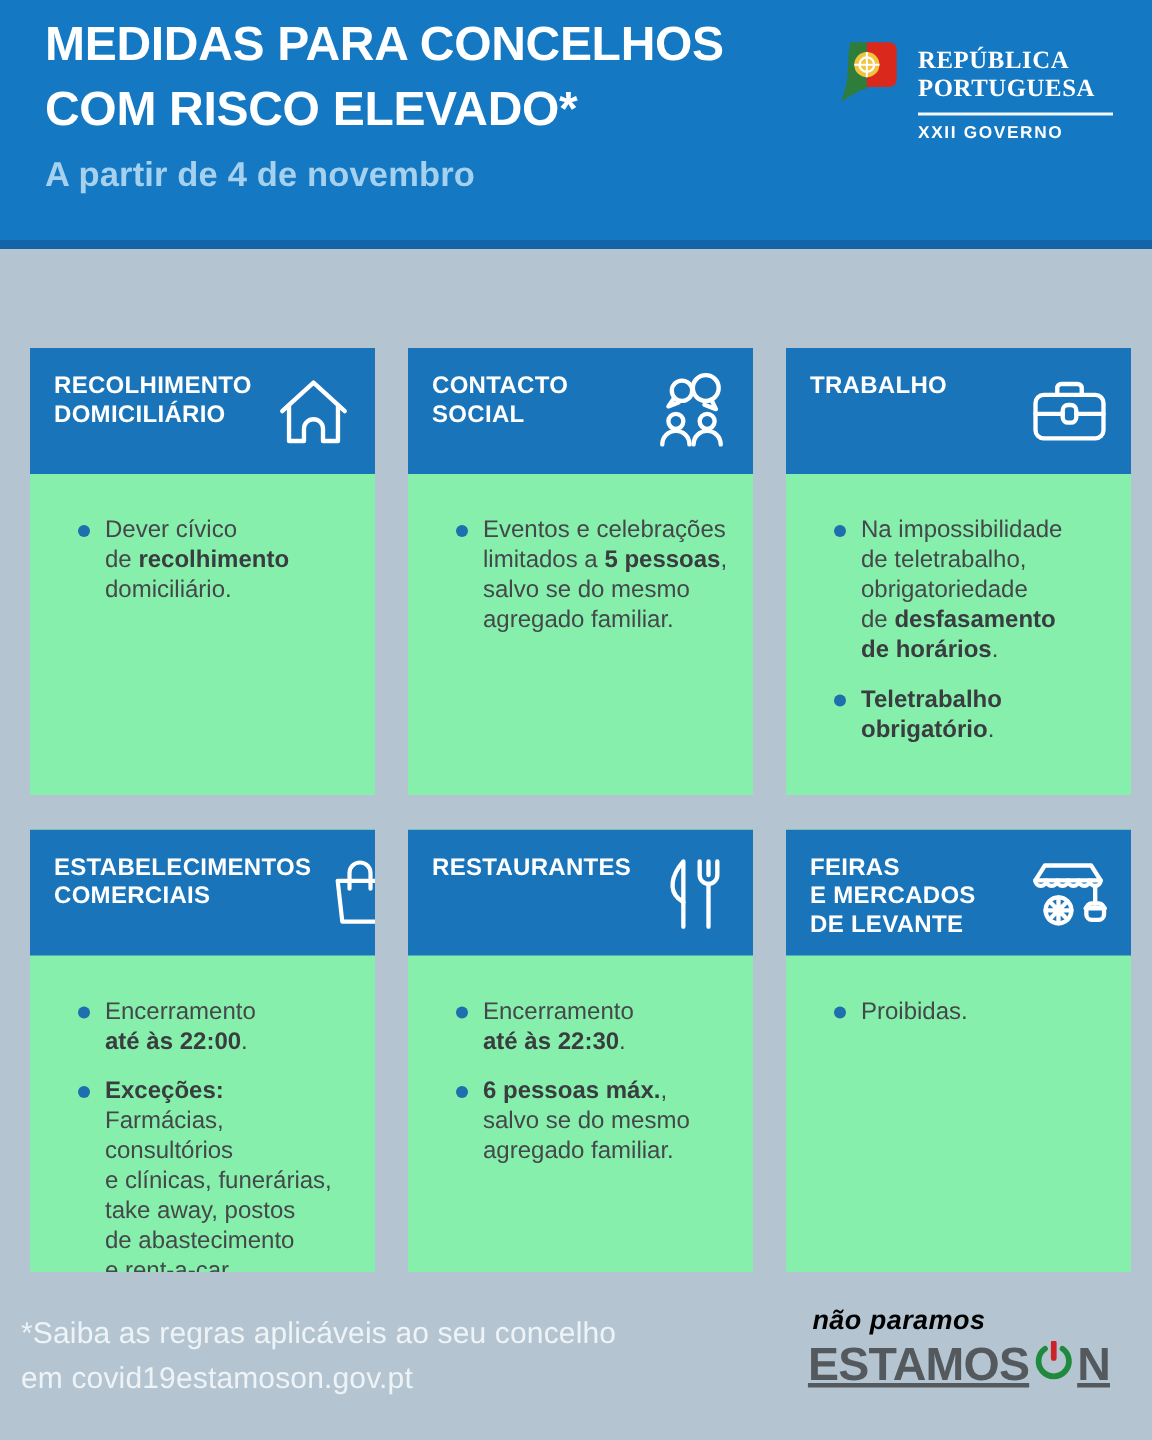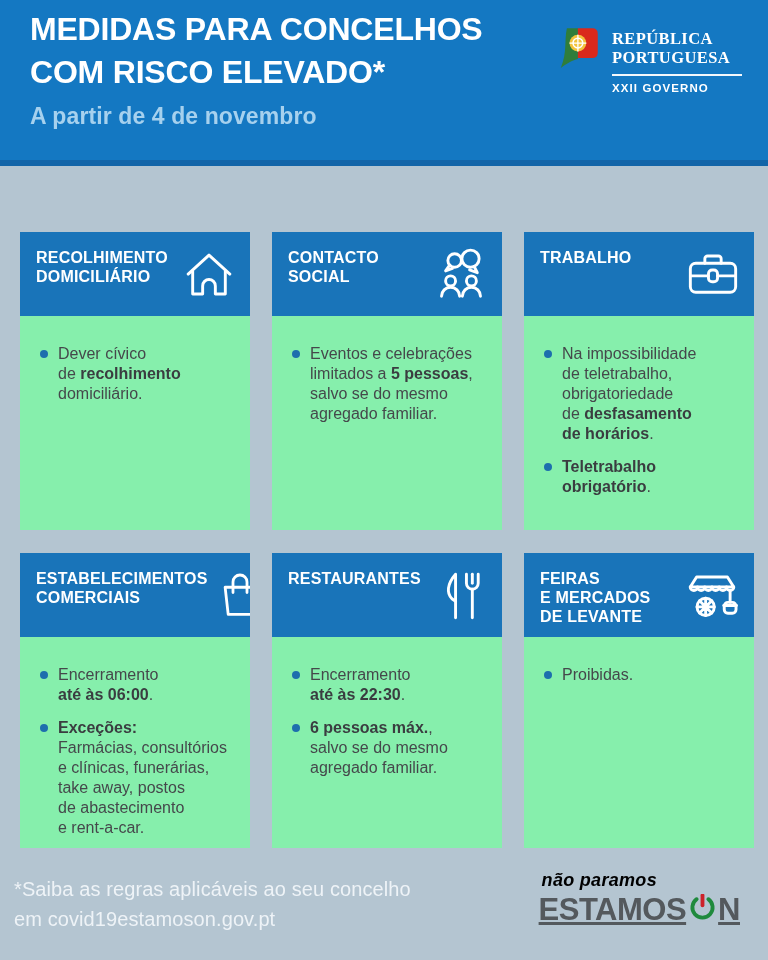--- a/index.html
+++ b/index.html
@@ -43,21 +43,21 @@
   .card-header{
     background:#1974b9;height:84px;box-sizing:border-box;
     padding:10px 12px 8px 16px;display:flex;justify-content:space-between;align-items:center;
   }
   .card-title{
     color:#ffffff;font-size:16px;line-height:19px;font-weight:800;
     letter-spacing:0.2px;white-space:pre-line;align-self:flex-start;padding-top:6px;
   }
   .card-icon{flex:0 0 auto;margin-left:4px;display:flex;align-items:center;}
   .card-icon svg{display:block;}
-  .card-body{padding:28px 14px 0 20px;}
+  .card-body{padding:28px 14px 0 20px;margin-left:12px;}
   .bullet{display:flex;margin-bottom:13px;}
   .dot{
     flex:0 0 auto;width:8px;height:8px;border-radius:50%;
     background:#1d6fad;margin:6px 10px 0 0;
   }
   .bullet-text{
     color:#45484b;font-size:16px;line-height:20px;white-space:pre-line;
   }
   .bullet-text b{font-weight:700;color:#3a3d40;}
   
@@ -190,21 +190,21 @@
             <svg width="56" height="58" viewBox="0 0 64 64" fill="none" stroke="#ffffff" stroke-width="3.2" stroke-linecap="round" stroke-linejoin="round">
        <path d="M15 22 h34 l-3.5 31 h-27 Z"></path>
        <path d="M24 28 V16 a8 8 0 0 1 16 0 V28"></path>
      </svg>
           </span>
         </div>
         <div class="card-body">
           <div class="bullet">
             <span class="dot"></span>
             <span class="bullet-text"><span>Encerramento
-</span><b>até às 06:00</b><span>.</span></span>
+</span><b>até às 22:00</b><span>.</span></span>
           </div>
           <div class="bullet">
             <span class="dot"></span>
             <span class="bullet-text"><b>Exceções:</b><span>
 Farmácias, consultórios
 e clínicas, funerárias,
 take away, postos
 de abastecimento
 e rent-a-car.</span></span>
           </div>

